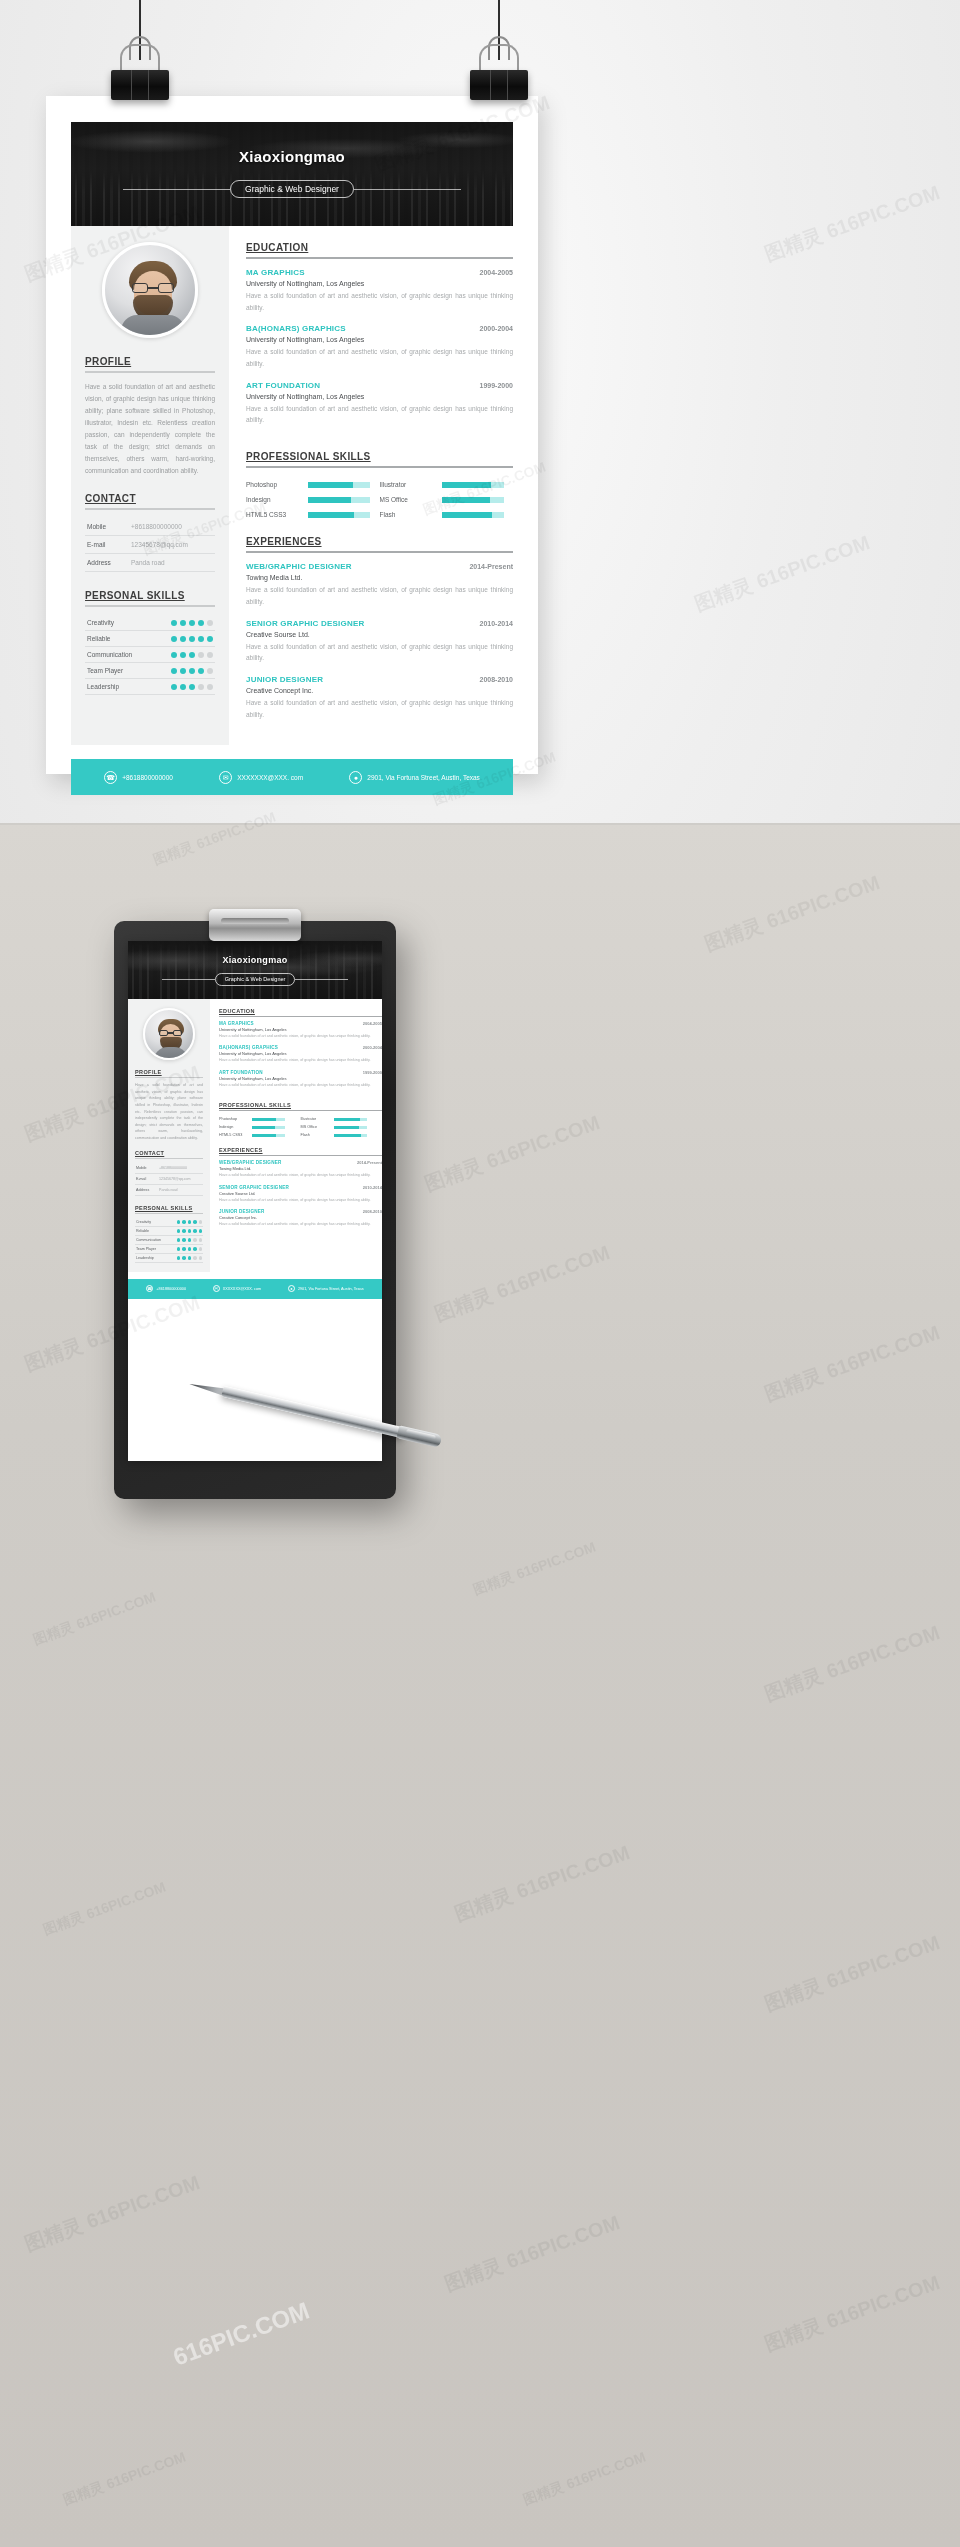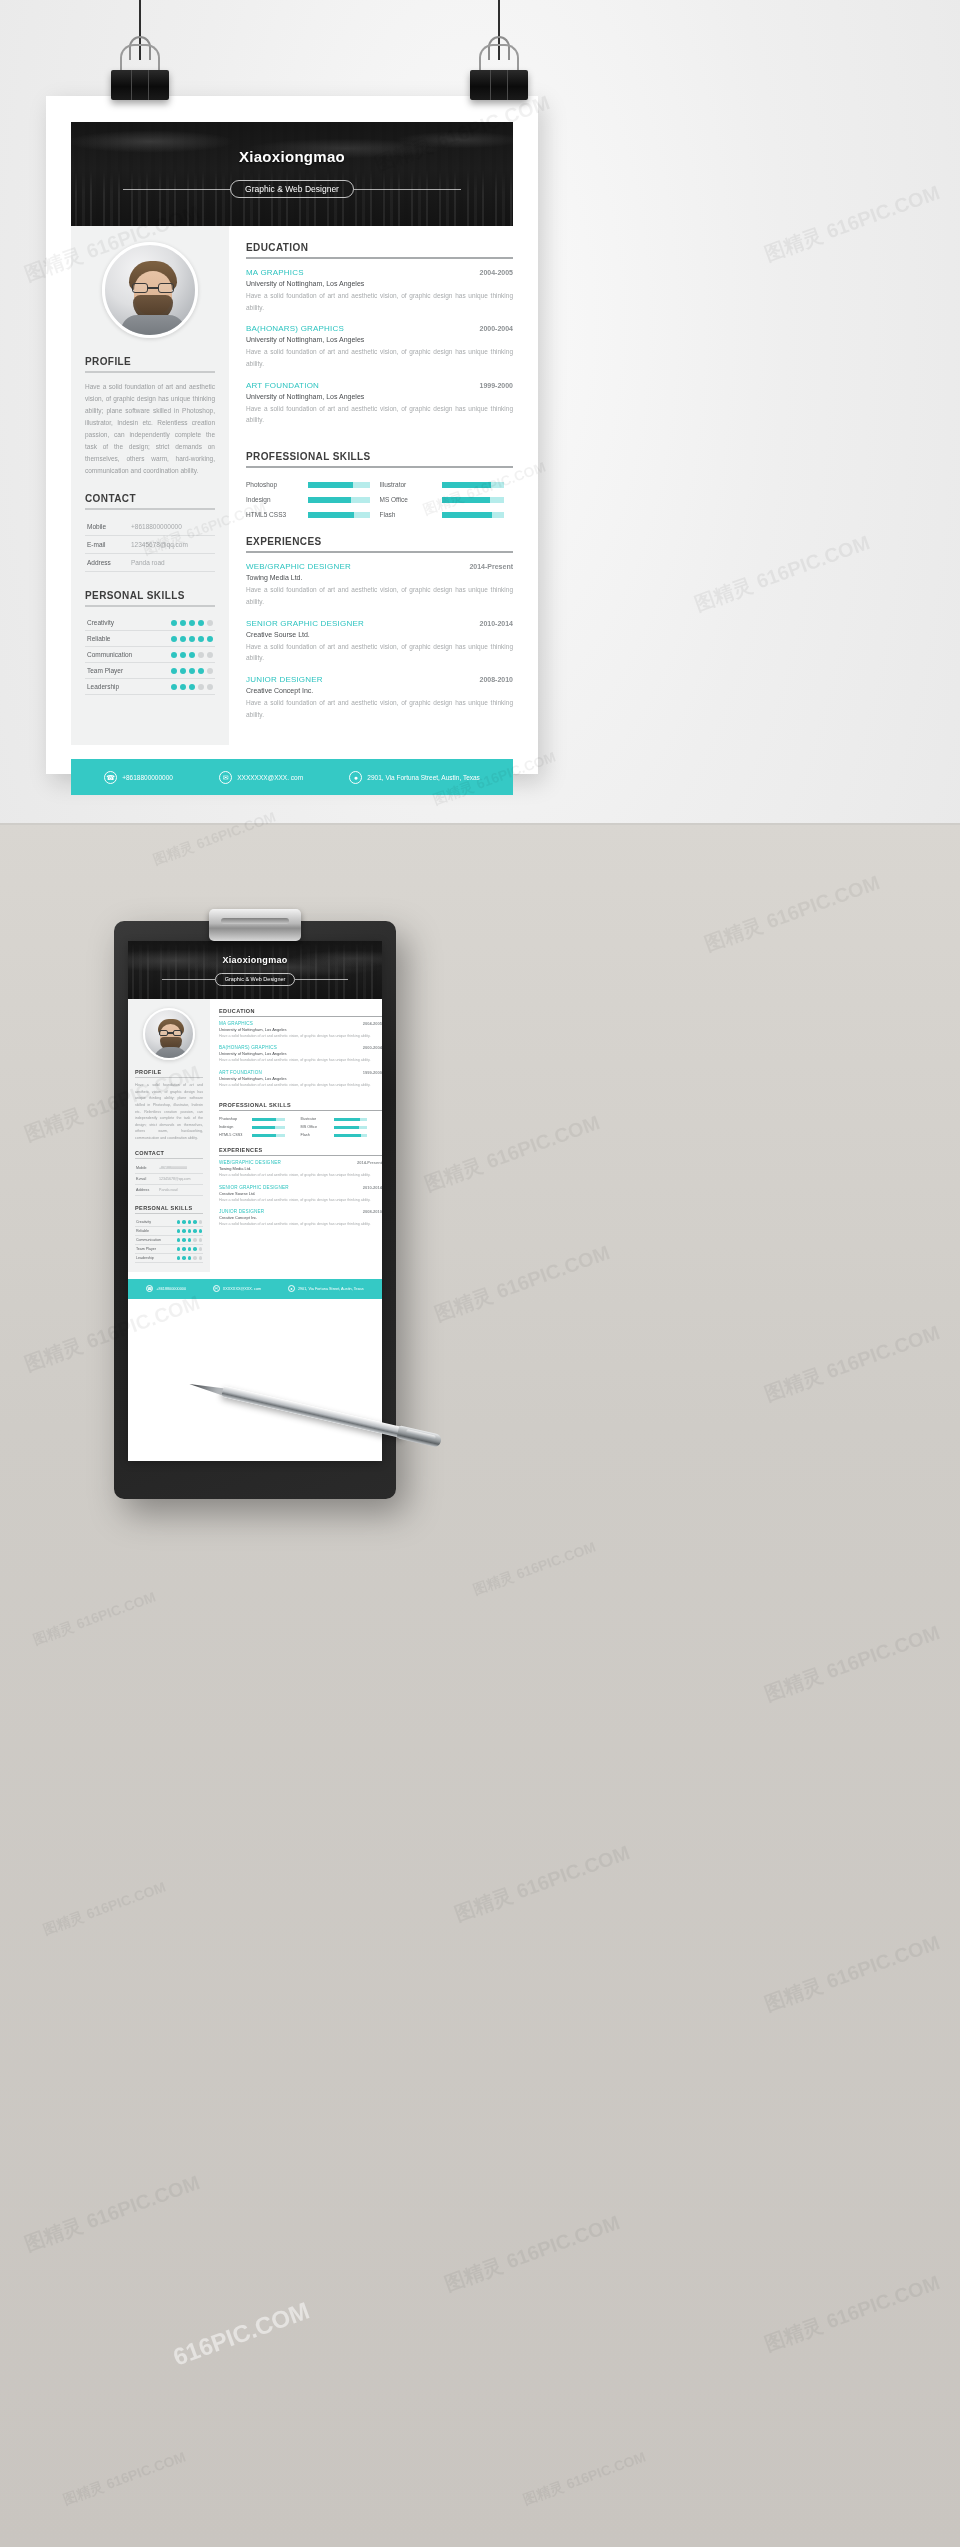--- a/index.html
+++ b/index.html
@@ -147,20 +147,21 @@
     position:absolute; left:16px; top:4px; width:10px; height:1.5px; background:#3a3a3a;
   }
   .face-body{
     position:absolute; left:16px; bottom:-6px; width:64px; height:26px;
     background:linear-gradient(180deg,#8b8f94,#6f7479); border-radius:16px 16px 0 0;
   }
 
   .sec-h {
     font-size:10px; font-weight:bold; color:#3d3d3d; letter-spacing:.4px;
     padding-bottom:4px;
+    text-decoration:underline;
   }
   .sec-rule { height:2px; background:#c9cbcc; margin-bottom:8px; }
   .sec-rule-dark { height:2px; background:#a8abad; margin-bottom:9px; }
 
   .profile-text {
     font-size:6.5px; line-height:1.85; color:#9a9d9f; text-align:justify;
   }
   .contact-block { margin-top:16px; }
   .contact-row {
     display:flex; font-size:6.5px; padding:5px 2px;
@@ -175,21 +176,21 @@
     font-size:6.5px; color:#5d6063; padding:4px 2px;
     border-bottom:1px solid #dcdedf;
   }
   .dots { display:flex; gap:3px; }
   .dot { width:6px; height:6px; border-radius:50%; background:#d2d5d6; }
   .dot.on { background:#2ec4c0; }
 
   
   .edu-item { margin-bottom:11px; }
   .edu-top { display:flex; justify-content:space-between; align-items:baseline; }
-  .edu-title { font-size:8px; font-weight:normal; color:#2ec4c0; letter-spacing:.2px; }
+  .edu-title { font-size:8px; font-weight:bold; color:#2ec4c0; letter-spacing:.2px; }
   .edu-date { font-size:7px; font-weight:bold; color:#8d9194; }
   .edu-sub { font-size:7px; color:#4a4d50; margin-top:3px; }
   .edu-desc { font-size:6.5px; color:#a8abad; line-height:1.8; margin-top:3px; text-align:justify; }
 
   .skills-grid { display:flex; flex-wrap:wrap; margin-top:2px; }
   .skill-cell { width:50%; display:flex; align-items:center; padding:4px 0; }
   .skill-name { font-size:6.5px; color:#5d6063; width:62px; }
   .bar { width:62px; height:6px; background:#b6eceb; position:relative; }
   .bar i { position:absolute; left:0; top:0; height:100%; background:#2ec4c0; display:block; }
 

